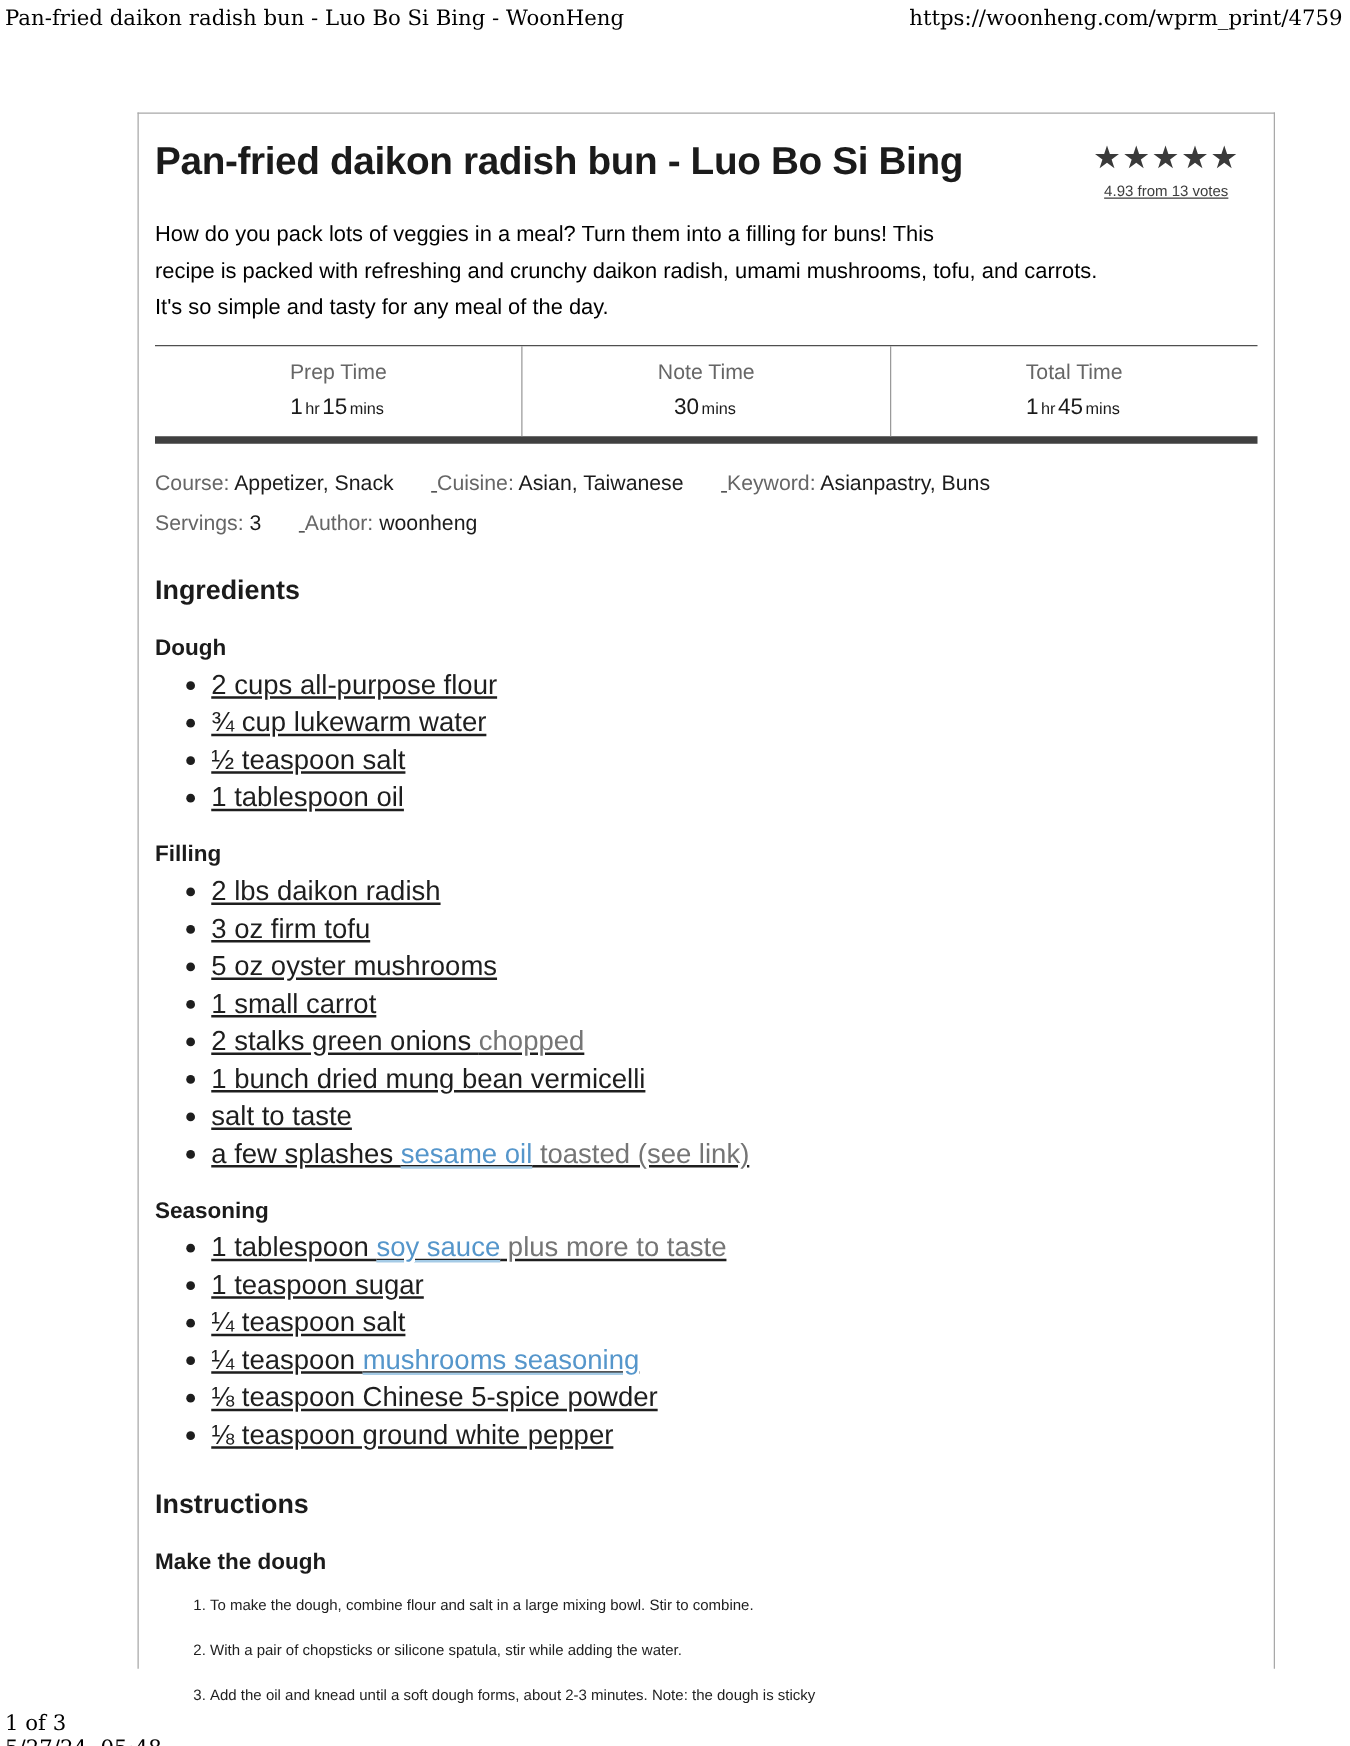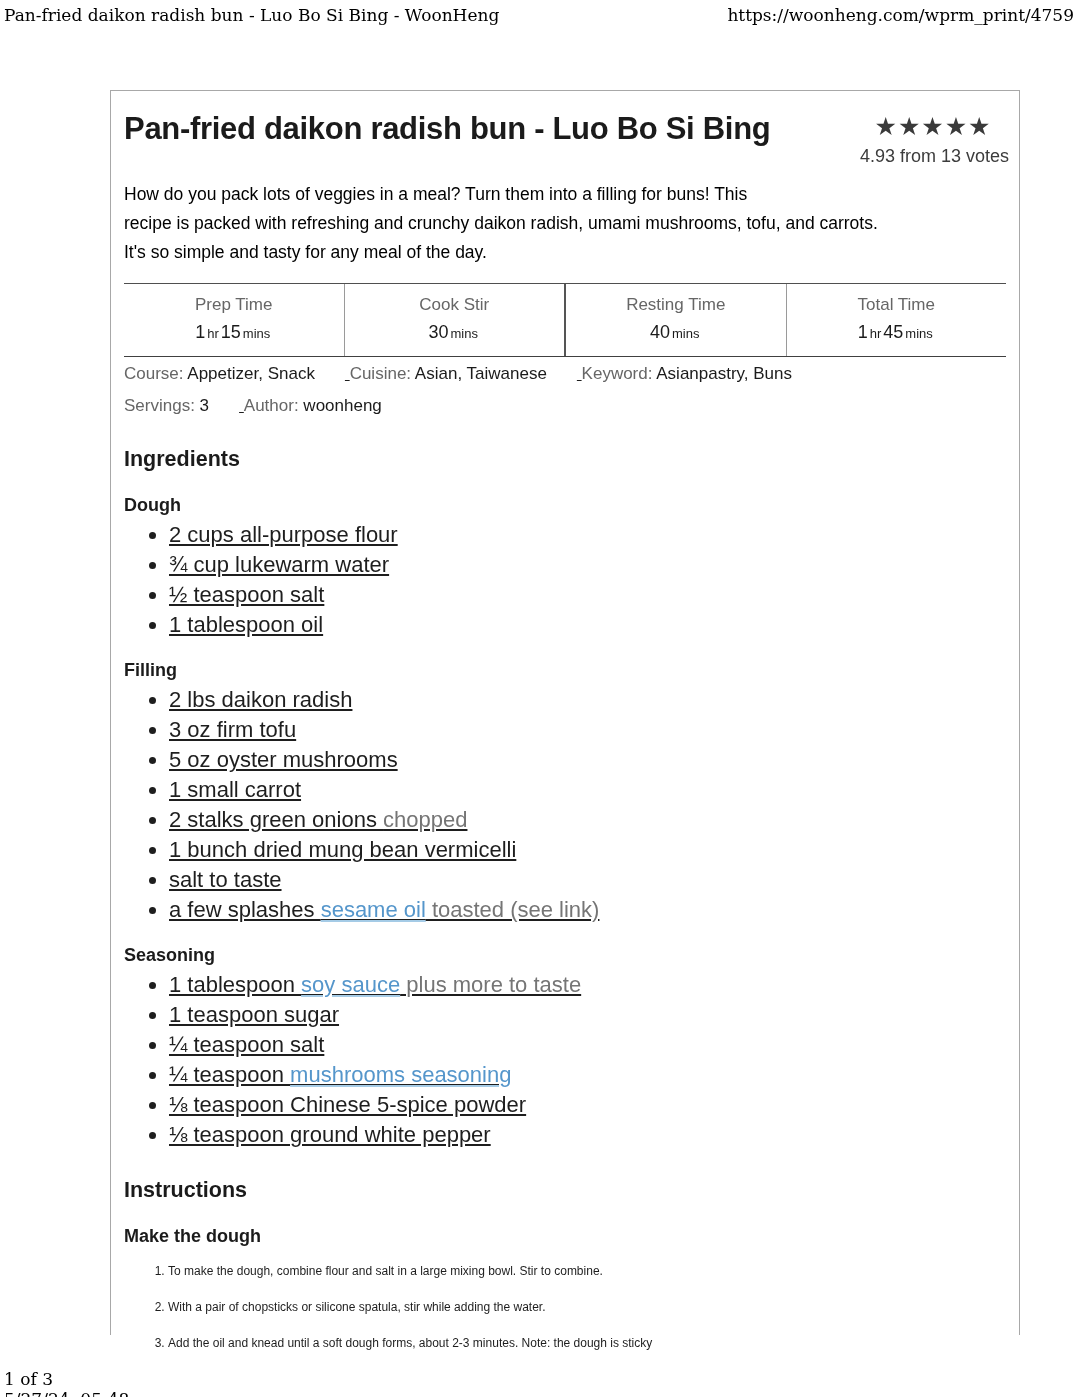--- a/index.html
+++ b/index.html
@@ -30,36 +30,36 @@
   }
 
   .title-row { display:flex; margin-top:20px; align-items:flex-start; }
   h1.recipe-title {
     flex:1; margin:0; padding-right:10px;
     font-size:31px; font-weight:bold; letter-spacing:-0.3px; color:#1b1b1b;
     line-height:1.15;
   }
   .rating { width:146px; text-align:center; padding-top:2px; }
   .stars { font-size:25px; line-height:1.1; color:#3a3a3a; letter-spacing:1px; white-space:nowrap; }
-  .votes { font-size:18px; color:#3c3c3c; margin-top:5px; white-space:nowrap; }
+  .votes { font-size:12px; color:#3c3c3c; margin-top:5px; white-space:nowrap;text-decoration:underline; }
 
   .description { margin-top:13px; font-size:17.5px; line-height:29px; color:#000000; }
 
   .times {
     display:flex; margin-top:16px;
-    border-top:1px solid #4f4f4f; border-bottom:1px solid #404040;
+    border-top:1px solid #4f4f4f; border-bottom:6px solid #404040;
   }
   .time-col { flex:1; text-align:center; padding:11px 0 13px; }
   .time-col.div-light { border-left:1px solid #9a9a9a; }
   .time-col.div-dark  { border-left:2px solid #555555; }
   .time-label { font-size:17px; color:#666; }
   .time-value { margin-top:7px; font-size:18px; color:#1b1b1b; white-space:nowrap; }
   .time-value .unit { font-size:13px; padding:0 2px; color:#1b1b1b; }
 
-  .meta { margin-top:6px; font-size:17px; line-height:1.25;text-decoration:underline; }
+  .meta { margin-top:21px; font-size:17px; line-height:1.25;text-decoration:underline; }
   .meta-row { margin-bottom:11px; }
   .meta-pair { margin-right:30px; display:inline-block; }
   .meta-label { color:#666; }
   .meta-value { color:#1b1b1b; }
 
   h2.section-title { margin:31px 0 0; font-size:21.5px; font-weight:bold; color:#1b1b1b; }
   h3.group-title { margin:23px 0 0; font-size:18px; font-weight:bold; color:#1b1b1b; }
 
   ul.ing-list { margin:7px 0 0; padding-left:45px; }
   ul.ing-list li { font-size:22px; line-height:24px; margin-top:6px; color:#1e1e1e;text-decoration:underline; }
@@ -96,26 +96,22 @@
     <div>recipe is packed with refreshing and crunchy daikon radish, umami mushrooms, tofu, and carrots.</div>
     <div>It's so simple and tasty for any meal of the day.</div>
   </div>
 
   <div class="times">
     <div class="time-col">
       <div class="time-label">Prep Time</div>
       <div class="time-value"><span class="num">1</span><span class="unit">hr</span><span class="num">15</span><span class="unit">mins</span></div>
     </div>
     <div class="time-col div-light">
-      <div class="time-label">Cook Stir</div>
+      <div class="time-label">Note Time</div>
       <div class="time-value"><span class="num">30</span><span class="unit">mins</span></div>
-    </div>
-    <div class="time-col div-dark">
-      <div class="time-label">Resting Time</div>
-      <div class="time-value"><span class="num">40</span><span class="unit">mins</span></div>
     </div>
     <div class="time-col div-light">
       <div class="time-label">Total Time</div>
       <div class="time-value"><span class="num">1</span><span class="unit">hr</span><span class="num">45</span><span class="unit">mins</span></div>
     </div>
   </div>
 
   <div class="meta">
     <div class="meta-row">
       <span class="meta-pair"><span class="meta-label">Course:</span> <span class="meta-value">Appetizer, Snack</span></span>

